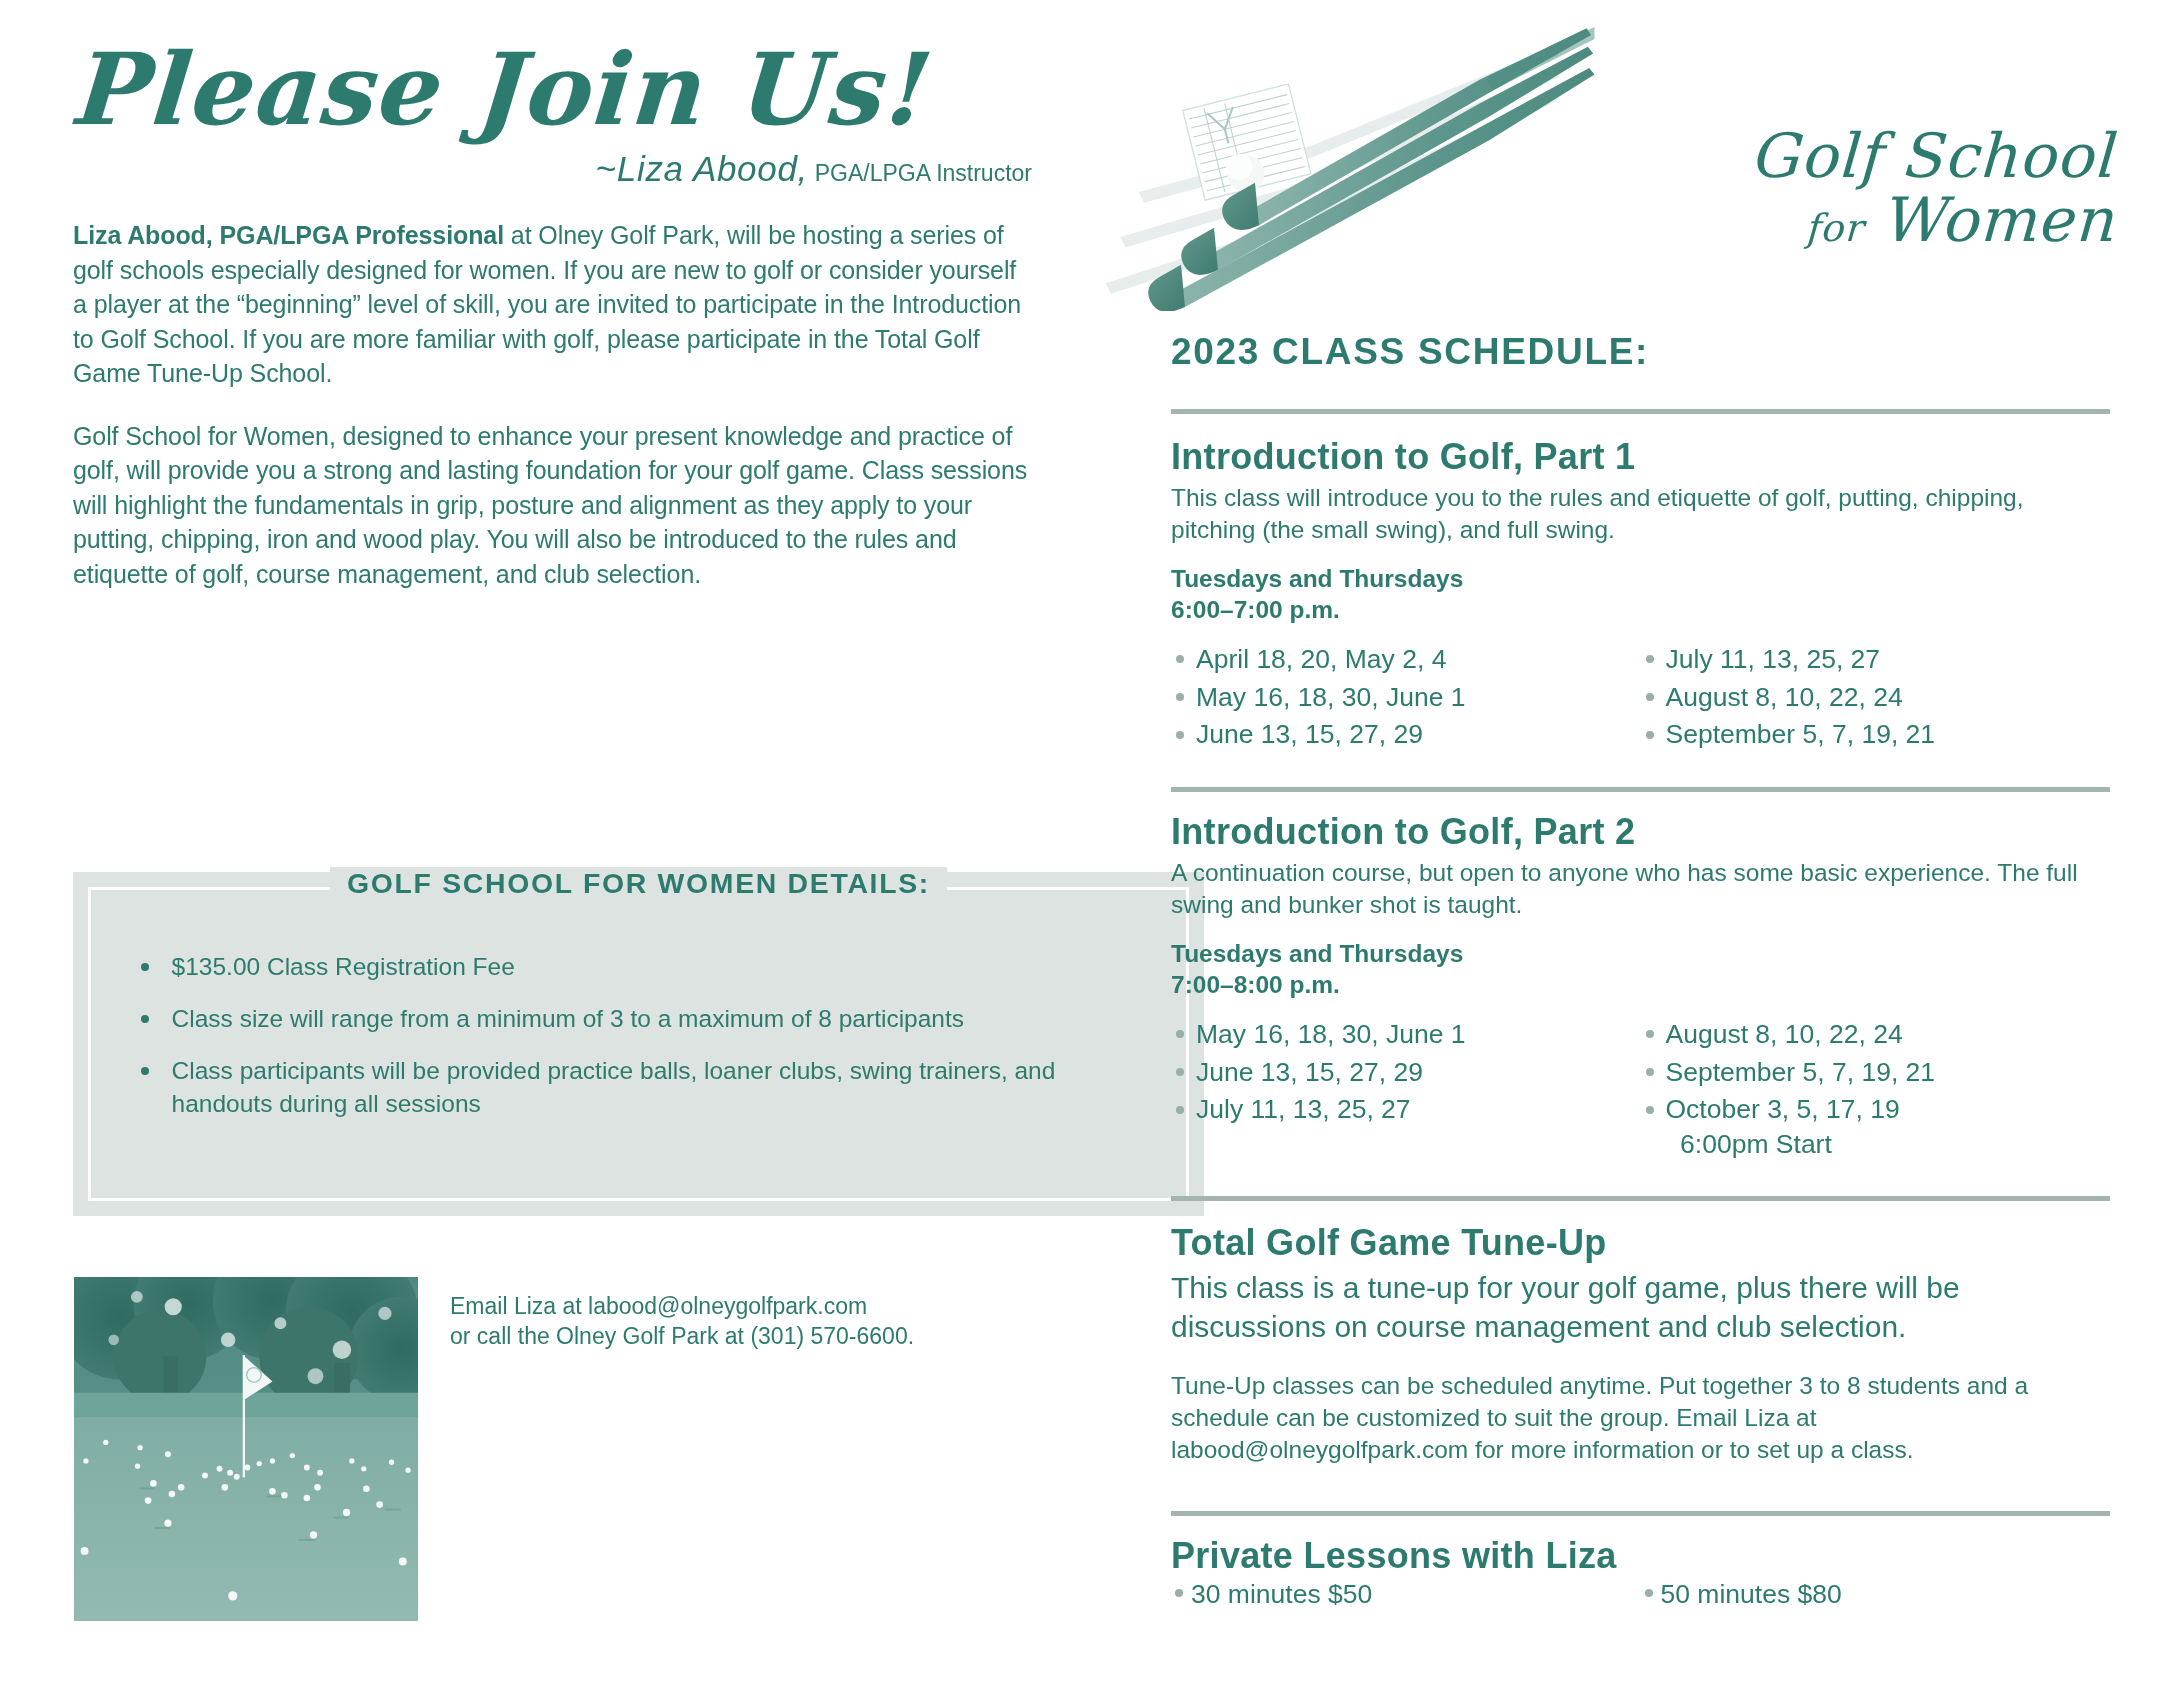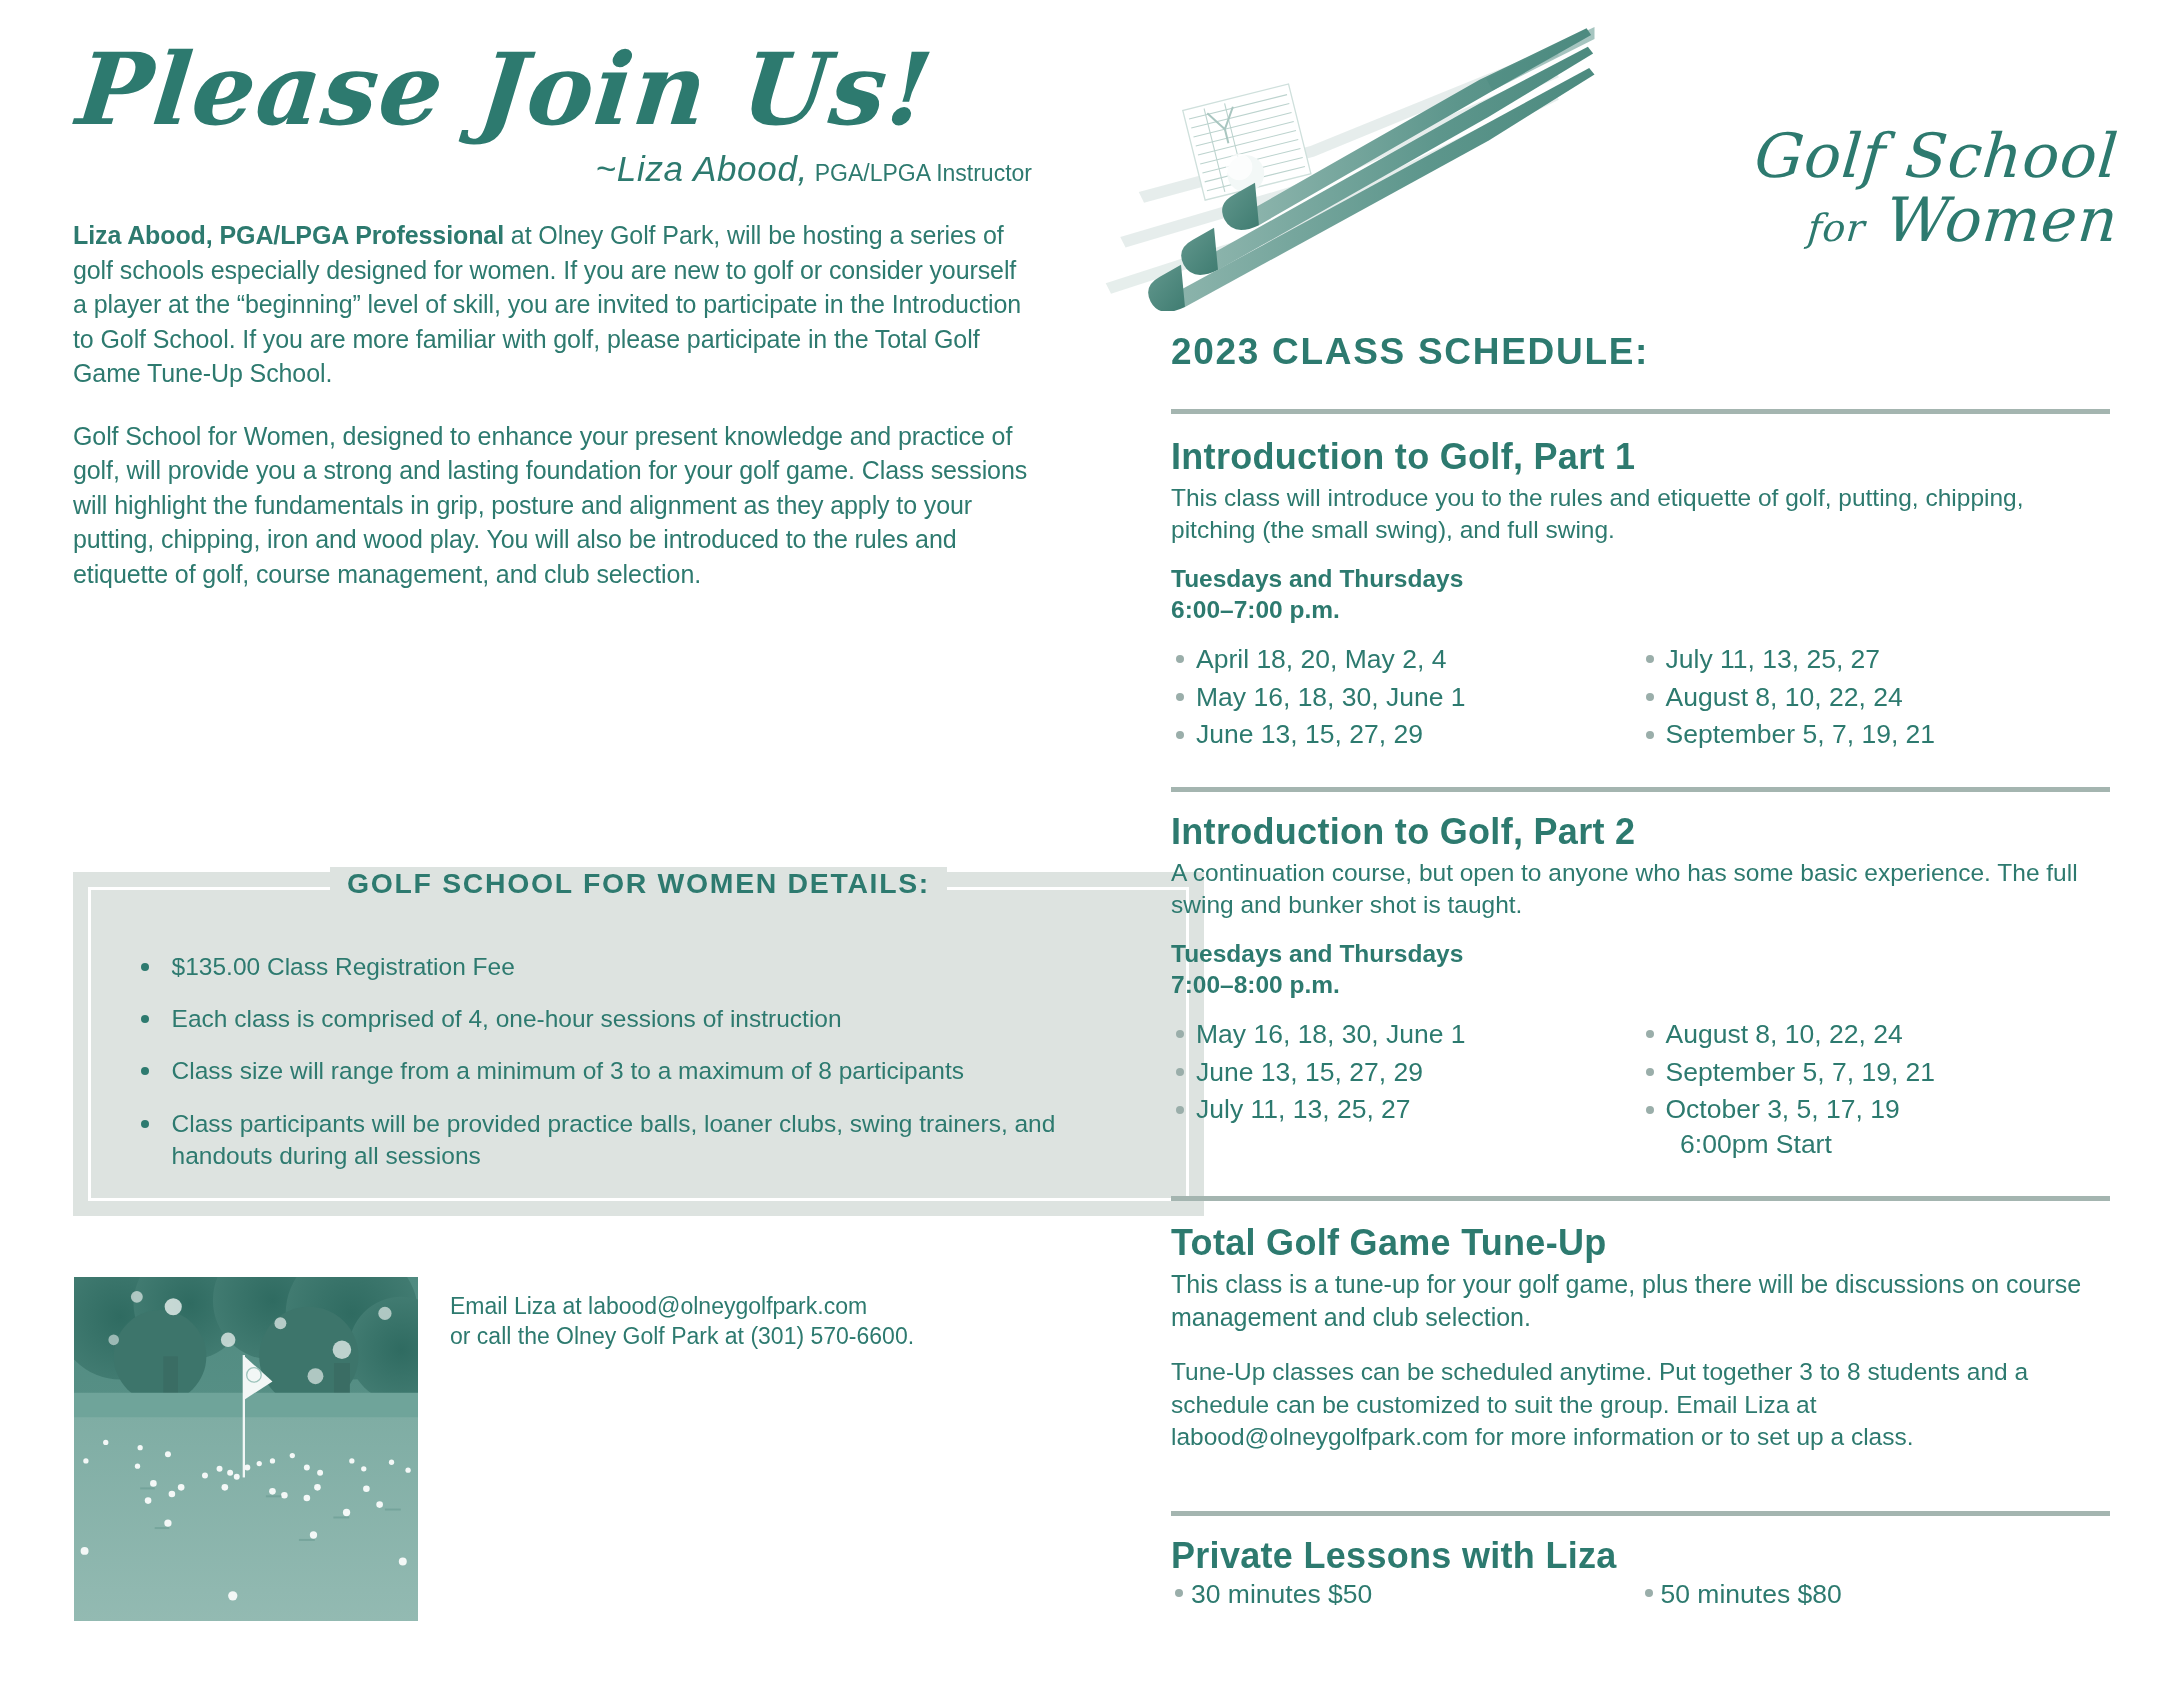--- a/index.html
+++ b/index.html
@@ -161,21 +161,21 @@
     padding-left:25px; margin-bottom:2.6px;
   }
   .date-cols li:before {
     content:"";
     position:absolute; left:5.3px; top:13.2px;
     width:8px; height:8px; border-radius:50%;
     background:#9aaeaa;
   }
   .date-cols li .cont { display:block; padding-left:14.6px; }
 
-  .tune-p { font-size:25px; line-height:1.32; margin:5.3px 0 0 0; }
+  .tune-p { font-size:30px; line-height:1.32; margin:5.3px 0 0 0; }
   .tune-p2 { font-size:24.5px; line-height:1.32; margin:22.5px 0 0 0; }
 
   .priv-list { display:flex; margin-top:1.3px; }
   .priv-list ul { list-style:none; margin:0; padding:0; width:490px; }
   .priv-list li {
     position:relative; font-size:26.5px; line-height:1.3; padding-left:20px;
   }
   .priv-list li:before {
     content:"";
     position:absolute; left:4px; top:12px;
@@ -201,21 +201,20 @@
     <p class="body-para"><b>Liza Abood, PGA/LPGA Professional</b><span> at Olney Golf Park, will be hosting a series of golf schools especially designed for women. If you are new to golf or consider yourself a player at the “beginning” level of skill, you are invited to participate in the Introduction to Golf School. If you are more familiar with golf, please participate in the Total Golf Game Tune-Up School.</span></p>
 
     <p class="body-para">Golf School for Women, designed to enhance your present knowledge and practice of golf, will provide you a strong and lasting foundation for your golf game. Class sessions will highlight the fundamentals in grip, posture and alignment as they apply to your putting, chipping, iron and wood play. You will also be introduced to the rules and etiquette of golf, course management, and club selection.</p>
   </div>
 
   <div class="details-box">
     <div class="details-inner">
       <div class="details-title"><span>GOLF SCHOOL FOR WOMEN DETAILS:</span></div>
       <ul class="details-list">
         <li>$135.00 Class Registration Fee</li>
-        <li>Each class is comprised of 4, one-hour sessions of instruction</li>
         <li>Class size will range from a minimum of 3 to a maximum of 8 participants</li>
         <li>Class participants will be provided practice balls, loaner clubs, swing trainers, and handouts during all sessions</li>
       </ul>
     </div>
   </div>
 
   <div class="photo">
     <svg viewBox="0 0 520 520" xmlns="http://www.w3.org/2000/svg" aria-hidden="true">
       <defs>
         <linearGradient id="sky" x1="0" y1="0" x2="0" y2="1">

